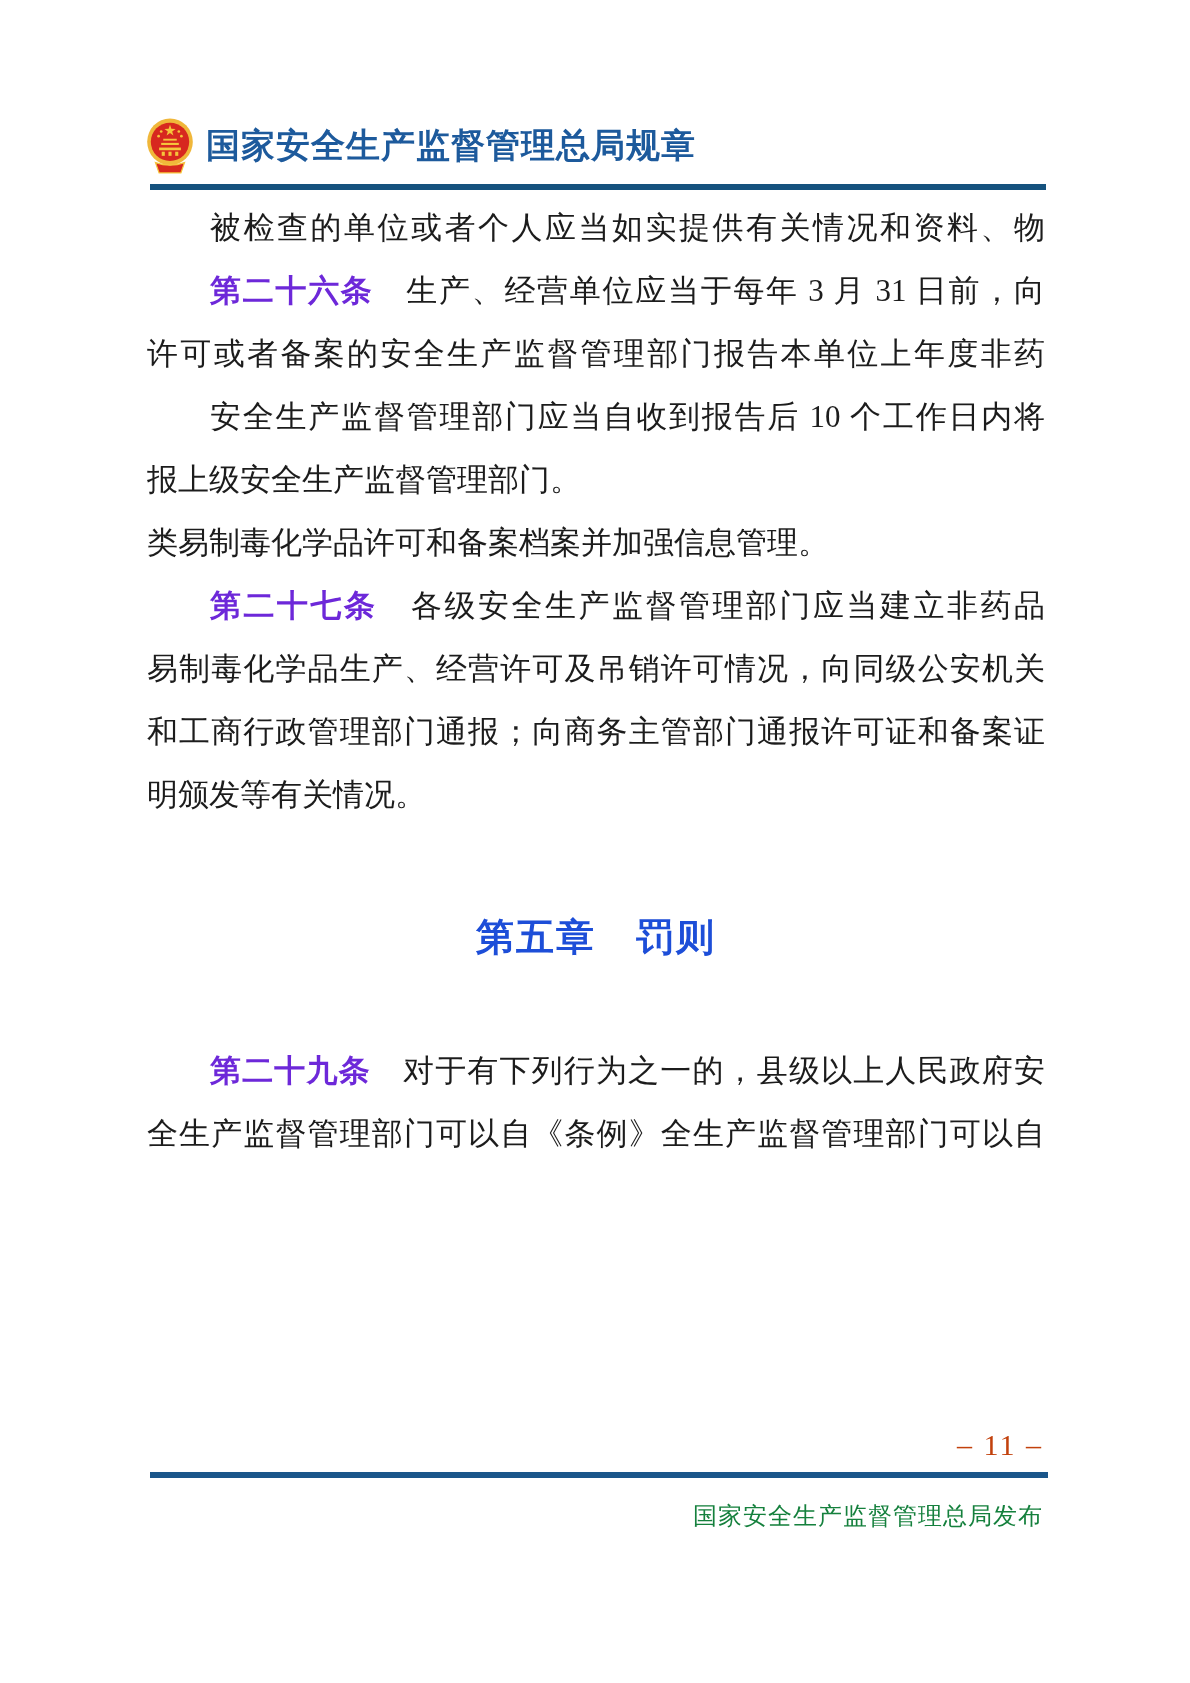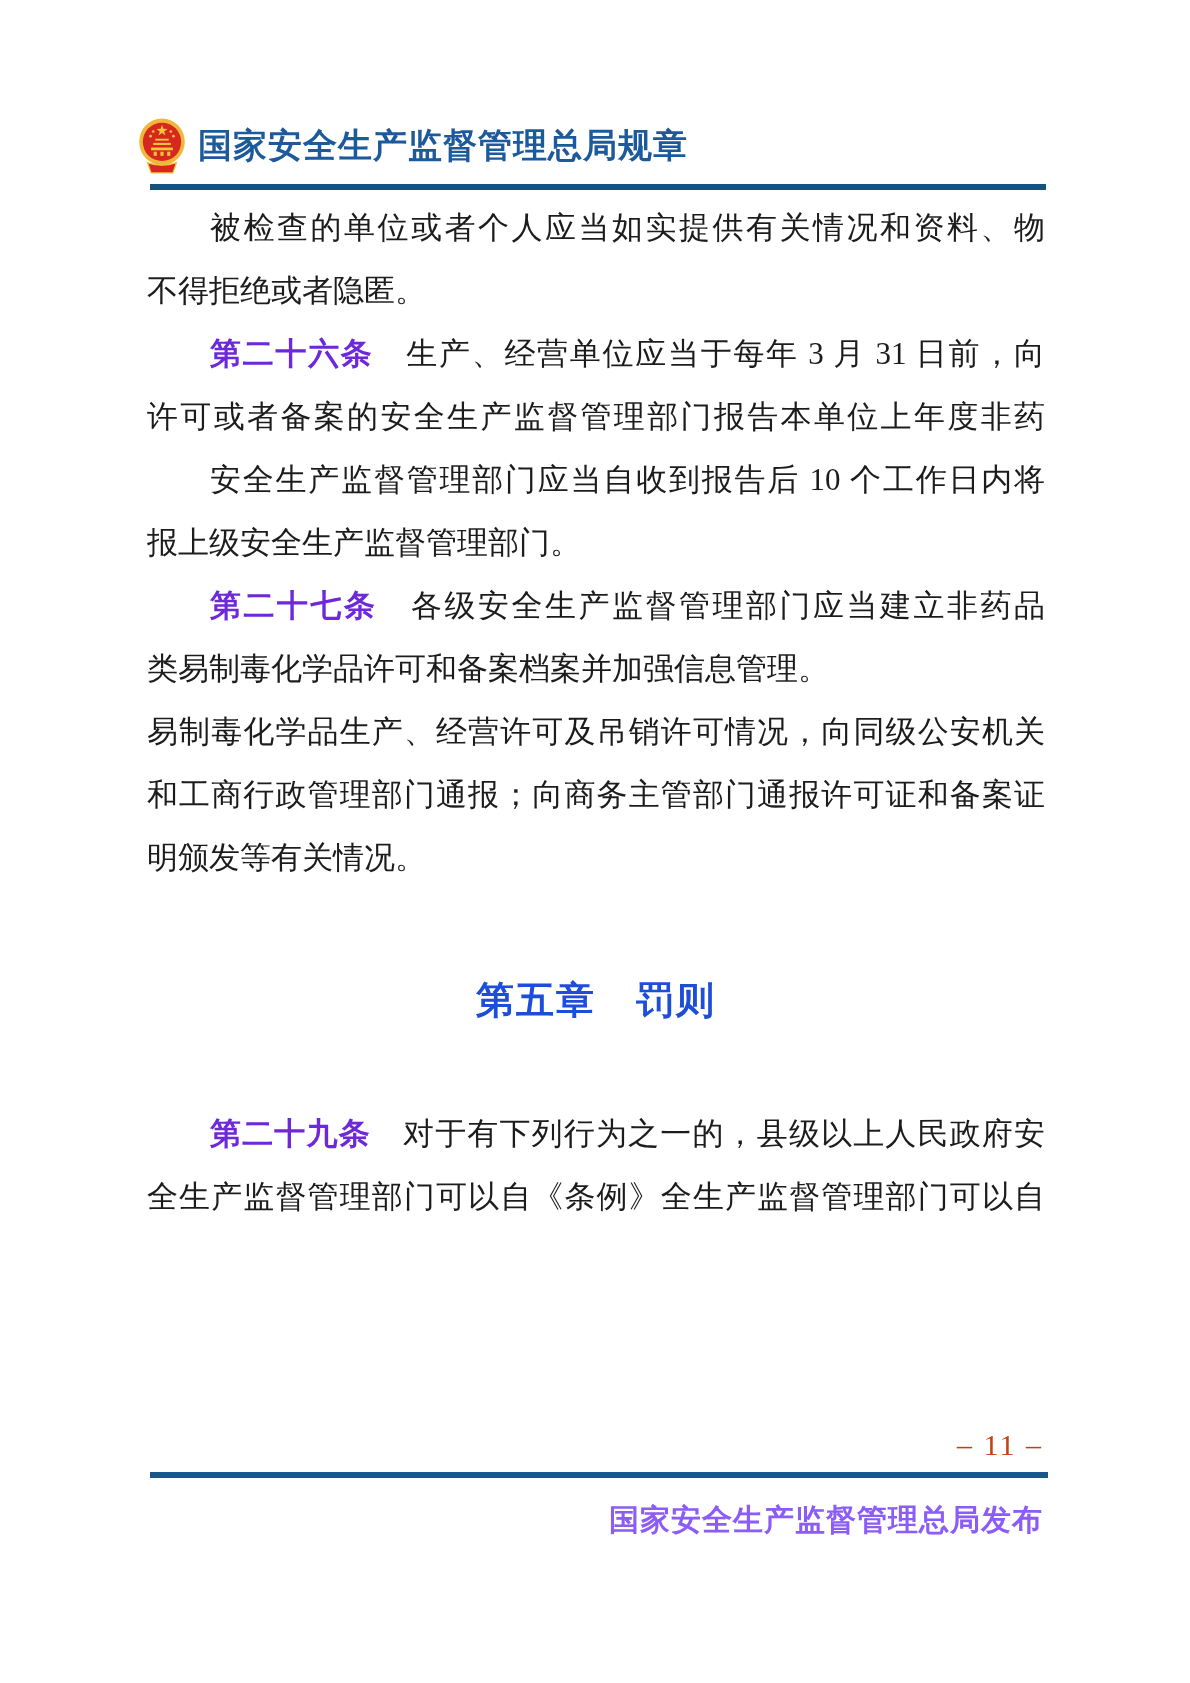--- a/index.html
+++ b/index.html
@@ -8,21 +8,21 @@
     width: 1190px;
     height: 1683px;
     background: #ffffff;
     font-family: "Liberation Serif", "DejaVu Serif", serif;
     overflow: hidden;
   }
 
   
   .header-bar {
     position: absolute;
-    left: 138px;
+    left: 146px;
     top: 118px;
     width: 898px;
     display: flex;
     align-items: center;
     gap: 12px;
   }
   .emblem { width: 48px; height: 56px; flex: 0 0 auto; }
   .header-title {
     font-size: 34px;
     font-weight: 700;
@@ -90,23 +90,23 @@
     left: 150px;
     top: 1472px;
     width: 898px;
     height: 6px;
     background: #1a568a;
   }
   .publisher {
     position: absolute;
     right: 147px;
     top: 1500px;
-    font-size: 30px;
-    font-weight: 700;
-    color: #8b5cf6;
+    font-size: 24px;
+    font-weight: 400;
+    color: #15803d;
     letter-spacing: 1px;
     white-space: nowrap;
   }
 </style>
 </head>
 <body>
 
 <div class="page">
 
   <div class="header-bar">
@@ -126,27 +126,26 @@
       <rect x="28" y="32.5" width="3" height="4" fill="#f5c53b"></rect>
       <path d="M9,43 Q23,48 37,43 L33.5,53 L12.5,53 Z" fill="#d7281f" stroke="#f5c53b" stroke-width="1.2"></path>
     </svg>
     <div class="header-title">国家安全生产监督管理总局规章</div>
   </div>
   <div class="header-rule"></div>
 
   <div class="doc-body">
     <div>
         <div class="line indent fill"><span>被检查的单位或者个人应当如实提供有关情况和资料、物品，</span></div>
-        <div class="line"><span>不得拒绝或者隐匿。</span></div>
         <div class="line indent fill"><b>第二十六条</b><span>　生产、经营单位应当于每年 3 月 31 日前，向</span></div>
         <div class="line fill"><span>许可或者备案的安全生产监督管理部门报告本单位上年度非药</span></div>
         <div class="line indent fill"><span>安全生产监督管理部门应当自收到报告后 10 个工作日内将</span></div>
         <div class="line"><span>报上级安全生产监督管理部门。</span></div>
+        <div class="line"><span>类易制毒化学品许可和备案档案并加强信息管理。</span></div>
         <div class="line indent fill"><b>第二十七条</b><span>　各级安全生产监督管理部门应当建立非药品</span></div>
-        <div class="line"><span>类易制毒化学品许可和备案档案并加强信息管理。</span></div>
         <div class="line fill"><span>易制毒化学品生产、经营许可及吊销许可情况，向同级公安机关</span></div>
         <div class="line fill"><span>和工商行政管理部门通报；向商务主管部门通报许可证和备案证</span></div>
         <div class="line"><span>明颁发等有关情况。</span></div>
       </div>
     <div class="chapter-heading">第五章　罚则</div>
     <div>
         <div class="line indent fill"><b>第二十九条</b><span>　对于有下列行为之一的，县级以上人民政府安</span></div>
         <div class="line fill"><span>全生产监督管理部门可以自《条例》全生产监督管理部门可以自</span></div>
       </div>
   </div>

